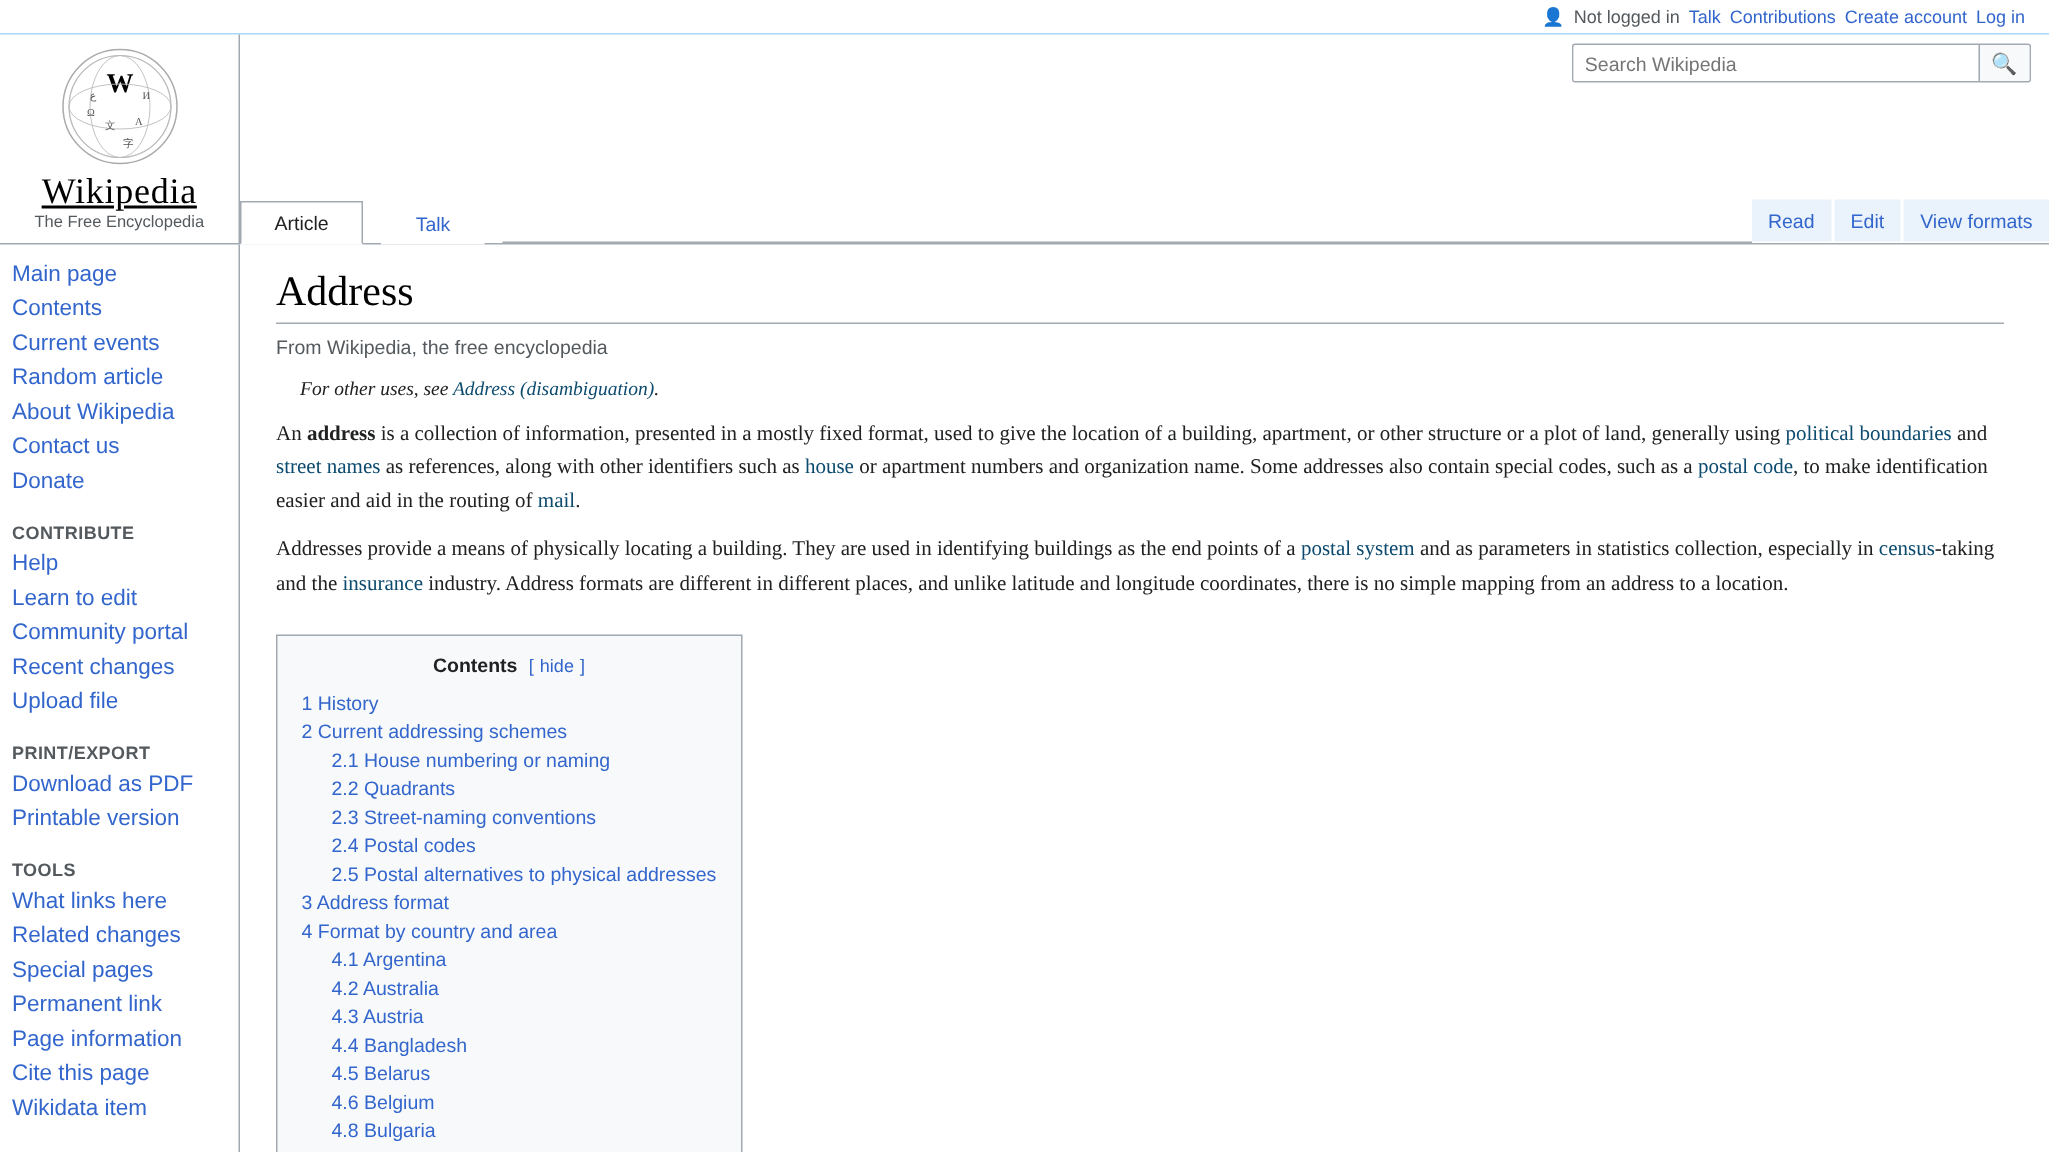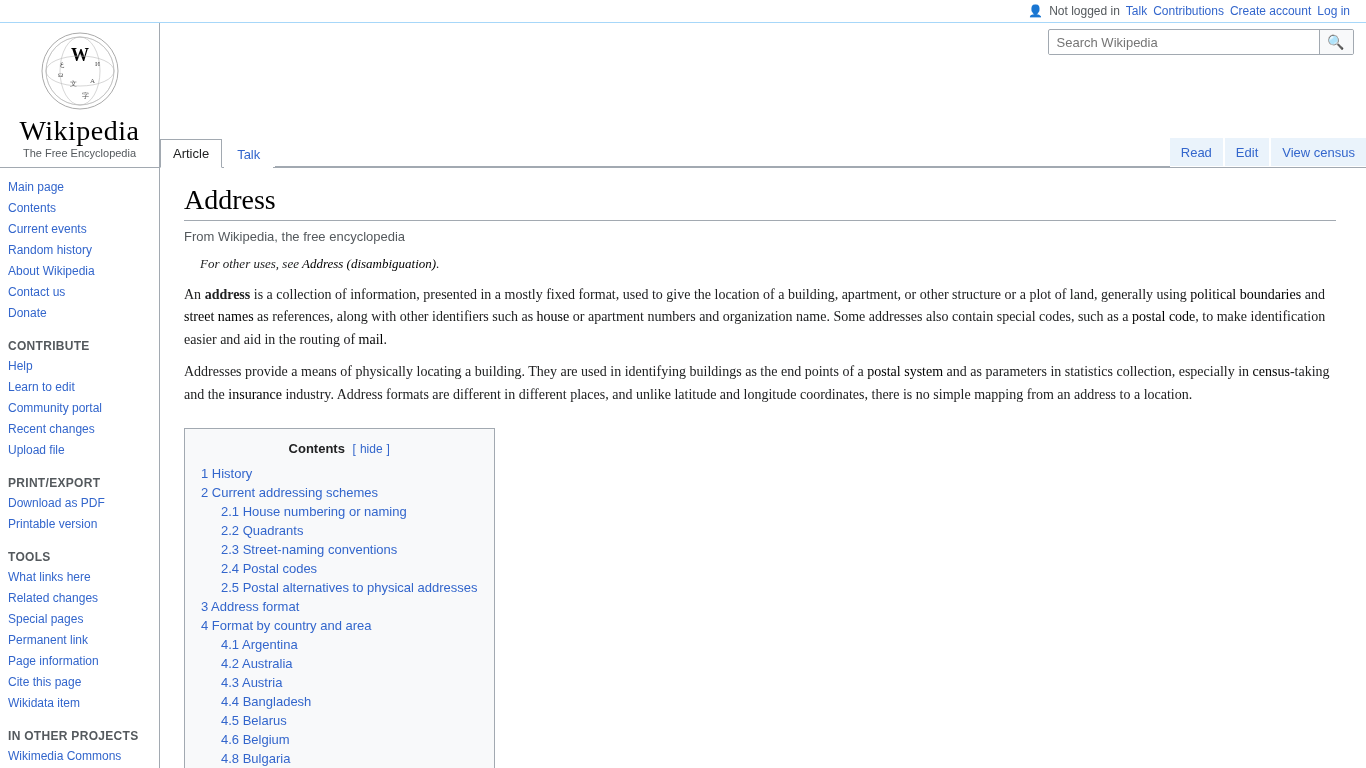--- a/index.html
+++ b/index.html
@@ -1,17 +1,17 @@
 <!DOCTYPE html>
 <html><head>
   <meta charset="utf-8">
   <style>
     * { margin: 0; padding: 0; box-sizing: border-box; }
     body { font-family: -apple-system, 'Linux Libertine', Georgia, Times, serif; font-size: 14px; color: #202122; background: #fff; }
-    a { color: #000000; text-decoration: none; }
+    a { color: #0c4a6e; text-decoration: none; }
 
     
     #top-bar {
       display: flex;
       justify-content: flex-end;
       align-items: center;
       padding: 4px 16px;
       font-size: 12px;
       border-bottom: 1px solid #a7d7f9;
       background: #fff;
@@ -38,24 +38,25 @@
       border-right: 1px solid #a2a9b1;
     }
 
     #logo-svg {
       width: 80px;
       height: 80px;
     }
 
     #logo-title {
       font-family: 'Linux Libertine', Georgia, serif;
-      font-size: 28px;
+      font-size: 24px;
       letter-spacing: 0.5px;
       color: #000;
       margin-top: 4px;
+      text-decoration: underline;
     }
 
     #logo-subtitle {
       font-size: 11px;
       color: #54595d;
       font-family: sans-serif;
     }
 
     
     #tabs-and-search {
@@ -101,27 +102,27 @@
     }
 
     #tabs-row {
       display: flex;
       align-items: flex-end;
       padding: 0 0 0 0;
       margin-top: auto;
     }
 
     .tab {
-      padding: 6px 12px;
+      padding: 6px 22px;
       font-size: 13px;
       font-family: sans-serif;
       cursor: pointer;
       border: 1px solid transparent;
       border-bottom: none;
-      margin-right: 2px;
+      margin-right: 12px;
       position: relative;
       top: 1px;
       color: #3366cc;
       background: #fff;
     }
 
     .tab.active {
       background: #fff;
       border-color: #a2a9b1;
       border-bottom: 1px solid #fff;
@@ -182,21 +183,21 @@
       letter-spacing: 0.3px;
     }
 
     .sidebar-item {
       padding: 3px 8px;
       cursor: pointer;
     }
 
     .sidebar-item a {
       color: #3366cc;
-      font-size: 12px;
+      font-size: 15px;
     }
 
     
     #content {
       flex: 1;
       padding: 16px 24px;
       max-width: 1200px;
     }
 
     #page-title {
@@ -316,34 +317,34 @@
         <button id="search-btn">🔍</button>
       </div>
     </div>
     <div id="tabs-row">
       <div class="tab active">Article</div>
       <div class="tab">Talk</div>
       <div class="tab-divider"></div>
       <div class="tab-actions">
         <div class="tab-action">Read</div>
         <div class="tab-action">Edit</div>
-        <div class="tab-action">View census</div>
+        <div class="tab-action">View formats</div>
       </div>
     </div>
   </div>
 </div>
 
 <div id="main-layout">
 
   <div id="sidebar">
     <div class="sidebar-section">
       <div class="sidebar-item"><a>Main page</a></div>
       <div class="sidebar-item"><a>Contents</a></div>
       <div class="sidebar-item"><a>Current events</a></div>
-      <div class="sidebar-item"><a>Random history</a></div>
+      <div class="sidebar-item"><a>Random article</a></div>
       <div class="sidebar-item"><a>About Wikipedia</a></div>
       <div class="sidebar-item"><a>Contact us</a></div>
       <div class="sidebar-item"><a>Donate</a></div>
     </div>
 
     <div class="sidebar-section">
       <div class="sidebar-heading">Contribute</div>
       <div class="sidebar-item"><a>Help</a></div>
       <div class="sidebar-item"><a>Learn to edit</a></div>
       <div class="sidebar-item"><a>Community portal</a></div>

